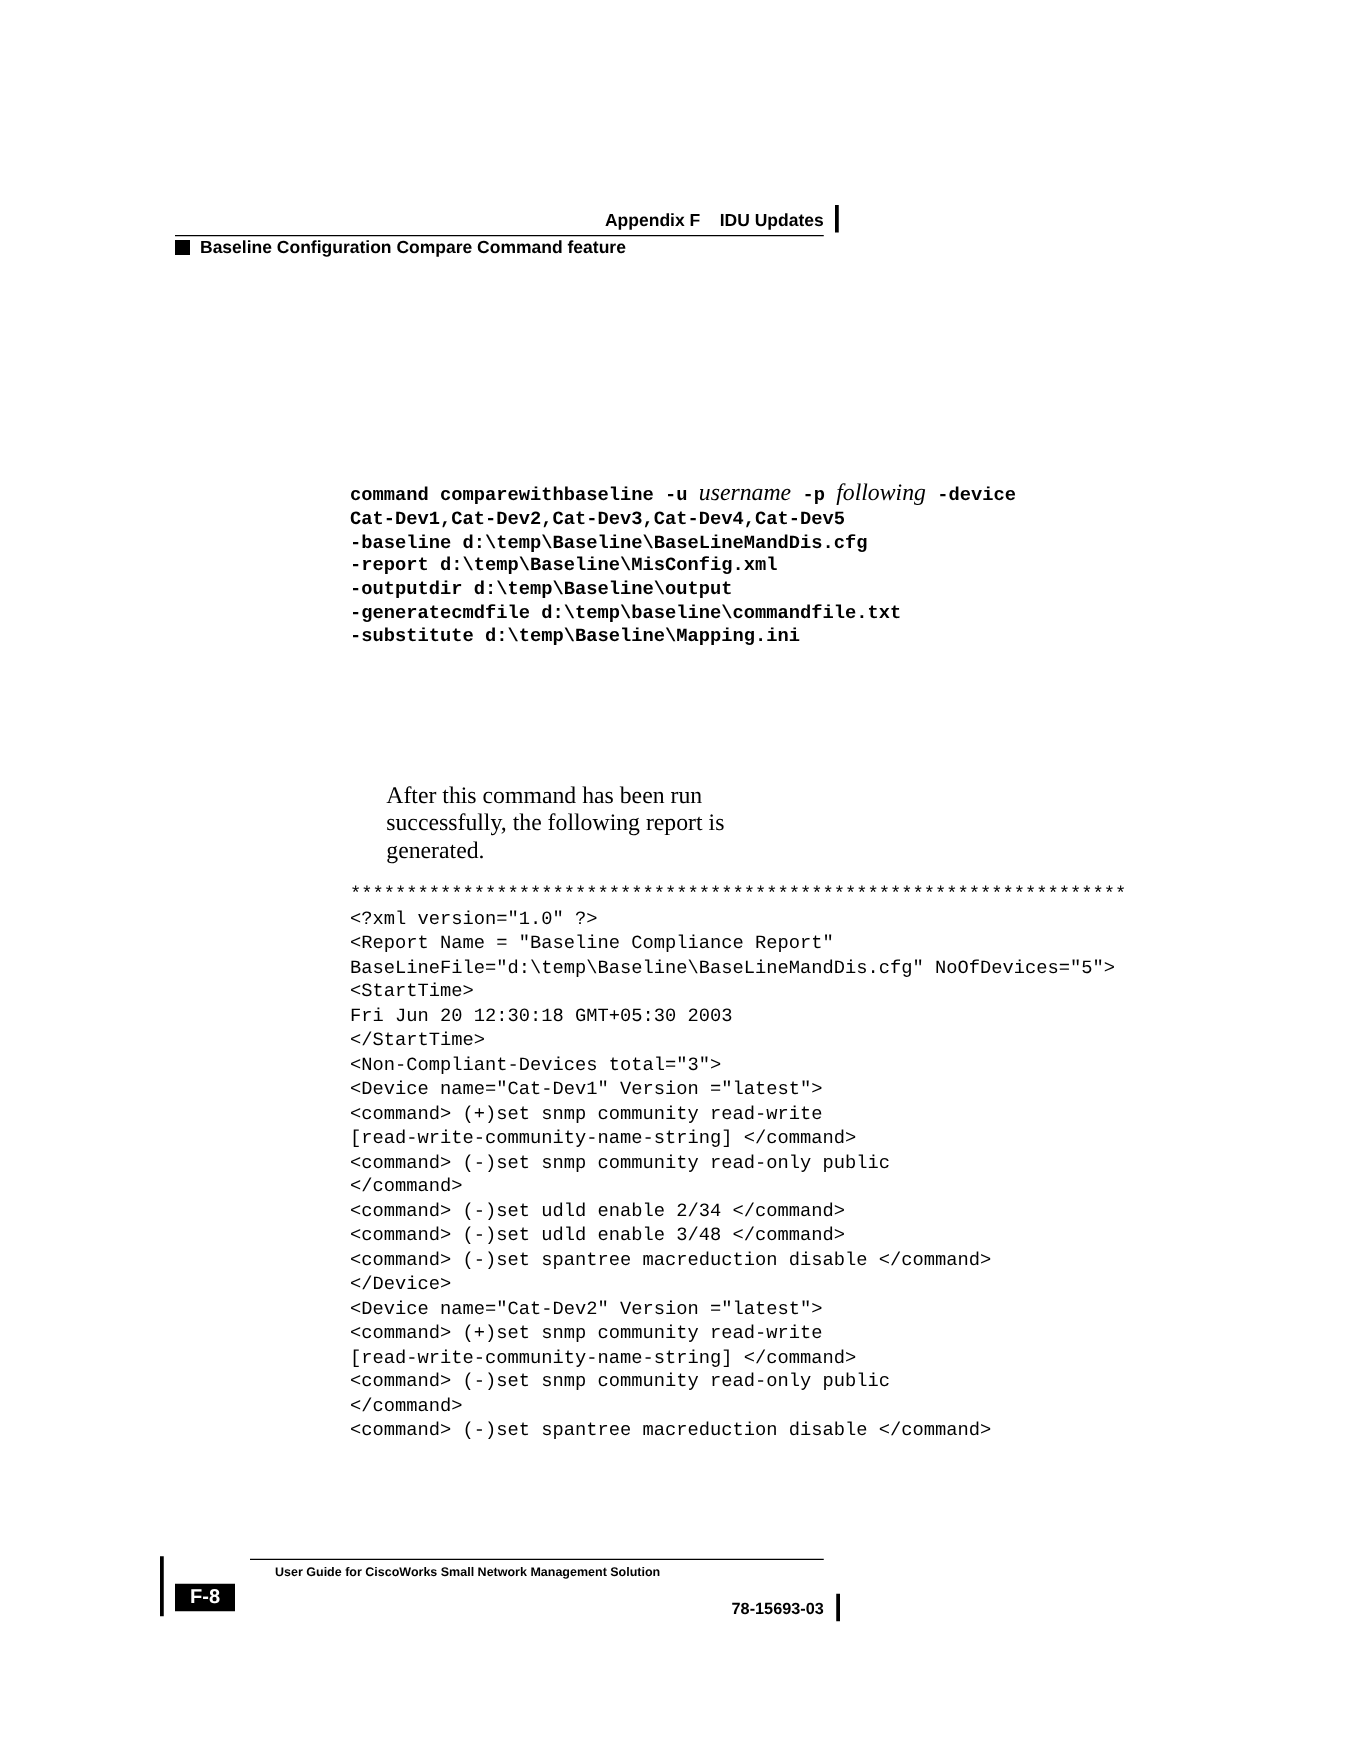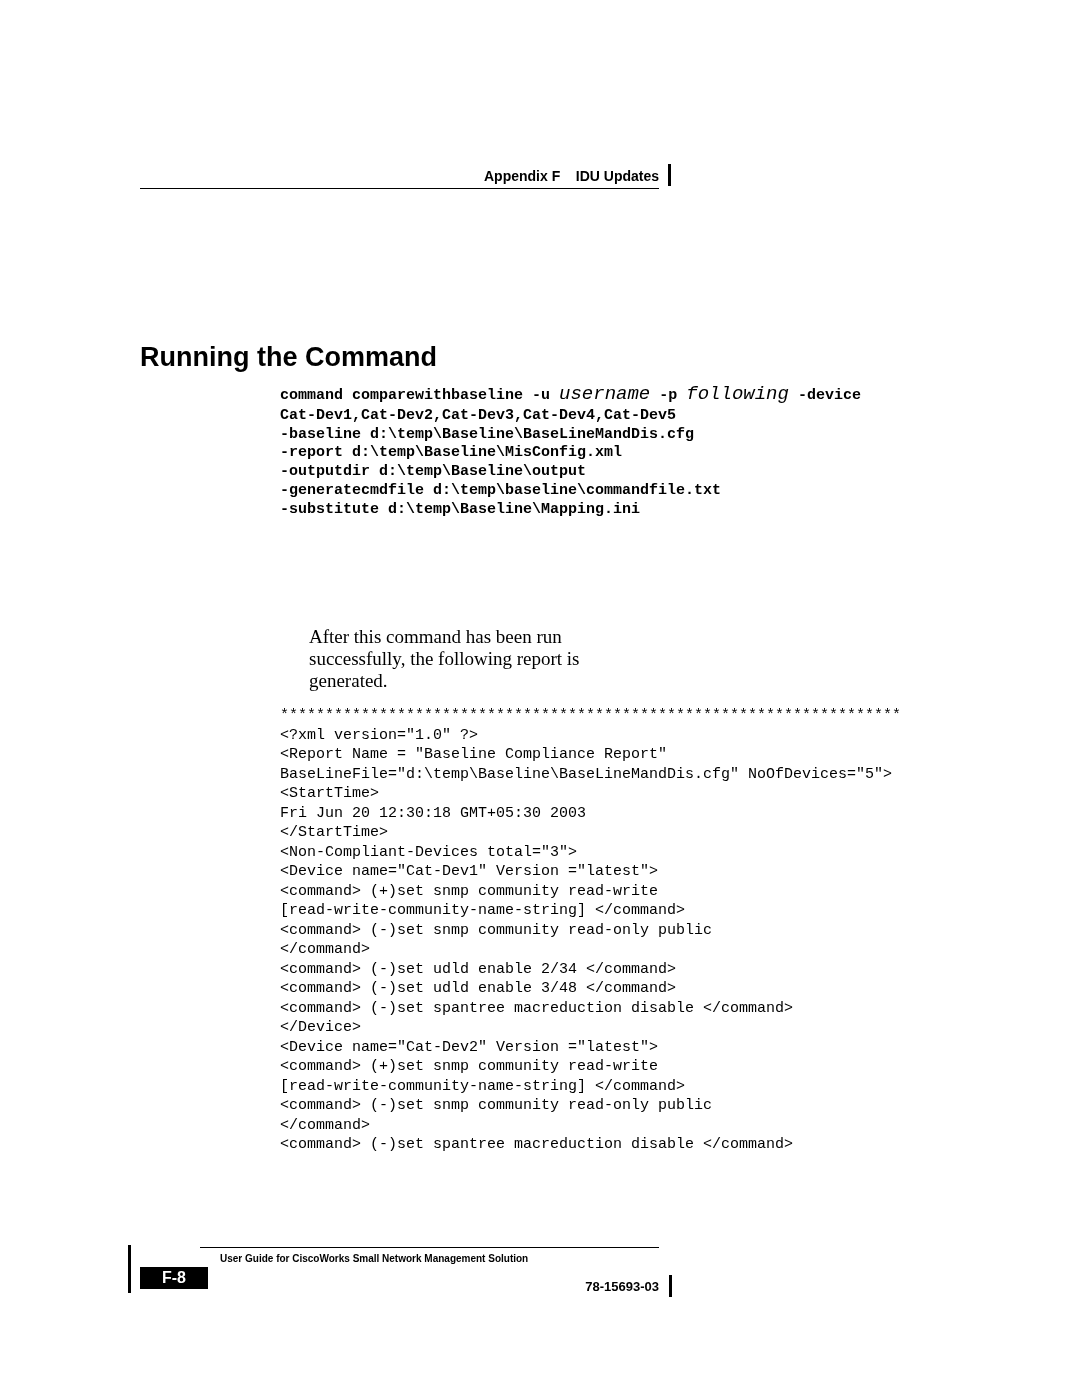--- a/index.html
+++ b/index.html
@@ -104,21 +104,21 @@
   .code-block {
     font-family: "Courier New", Courier, monospace;
     font-size: 15px;
     line-height: 1.25;
     white-space: pre;
     font-weight: bold;
   }
   .italic {
     font-style: italic;
     font-weight: normal;
-    font-family: Liberation Mono, monospace;
+    font-family: Liberation Serif, serif;
     font-size: 19px;
   }
   .report-body {
     position: absolute;
     top: 626px;
     left: 280px;
     right: 230px;
   }
   .report-intro {
     font-size: 19px;
@@ -157,21 +157,21 @@
   }
   .footer-page-box {
     position: absolute;
     top: 20px;
     left: 0;
     background: #000;
     color: #fff;
     font-family: Arial, Helvetica, sans-serif;
     font-size: 16px;
     font-weight: bold;
-    padding: 2px 22px;
+    padding: 2px 12px;
   }
   .footer-left-bar {
     position: absolute;
     left: -12px;
     top: -2px;
     width: 3px;
     height: 48px;
     background: #000;
   }
   .footer-doc {
@@ -199,23 +199,25 @@
   <div class="header">
     <div class="header-right">
       <span>Appendix F</span>
       &nbsp;&nbsp;
       <span>IDU Updates</span>
     </div>
     <div class="header-right-bar"></div>
     <div class="header-rule"></div>
   </div>
 
-
-
-  <div class="h2 h2-run">Running the Command</div>
+  <div class="section-title-row">
+    <span class="square"></span><span>Baseline Configuration Compare Command feature</span>
+  </div>
+
+
 
   <div class="run-body">
     <div class="code-block"><span>command comparewithbaseline -u </span><span class="italic">username</span><span> -p </span><span class="italic">following</span><span> -device</span>
 <span>Cat-Dev1,Cat-Dev2,Cat-Dev3,Cat-Dev4,Cat-Dev5</span>
 <span>-baseline d:\temp\Baseline\BaseLineMandDis.cfg</span>
 <span>-report d:\temp\Baseline\MisConfig.xml</span>
 <span>-outputdir d:\temp\Baseline\output</span>
 <span>-generatecmdfile d:\temp\baseline\commandfile.txt</span>
 <span>-substitute d:\temp\Baseline\Mapping.ini</span></div>
   </div>

